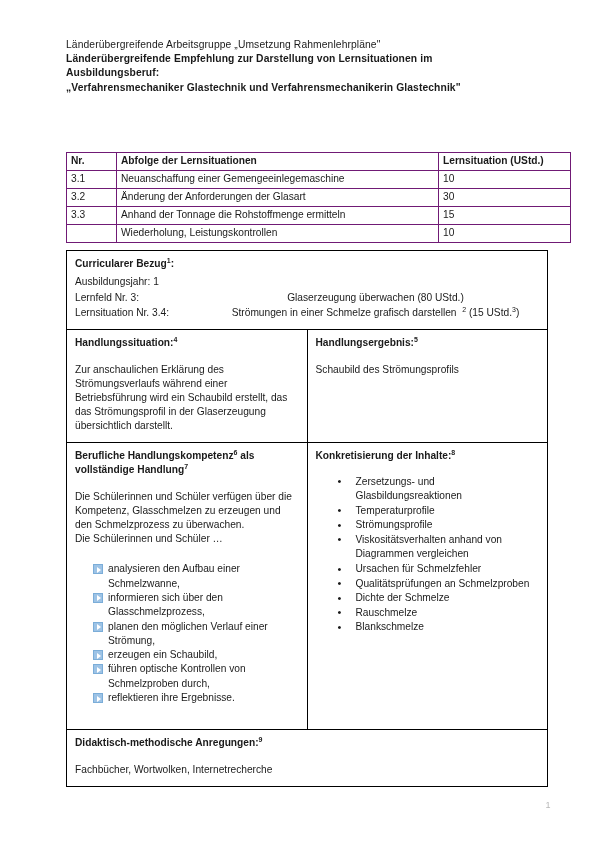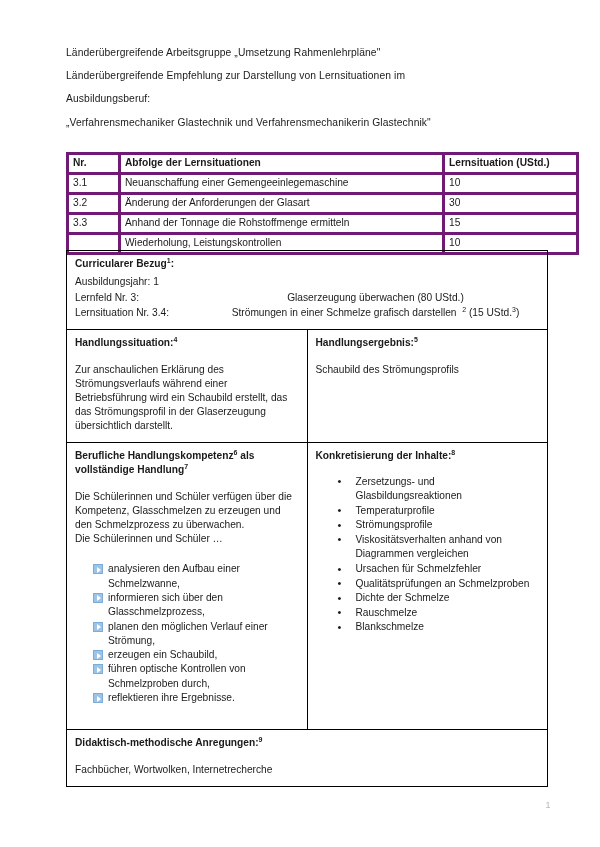--- a/index.html
+++ b/index.html
@@ -18,48 +18,48 @@
   .page {
     position: absolute;
     left: 0; top: 0;
     width: 600px;
     height: 847px;
   }
   
   .header {
     position: absolute;
     left: 66px;
-    top: 46px;
+    top: 38px;
     width: 482px;
   }
   .hdr-line {
     font-size: 10.3px;
     line-height: 14.2px;
     letter-spacing: 0.01em;
   }
-  .hdr-line.bold { font-weight: normal; margin-top: 9px; }
+  .hdr-line.bold { font-weight: bold; }
   .subhead {
     position: absolute;
     left: 66px;
     top: 111px;
     width: 482px;
     font-size: 10.3px;
     line-height: 14.6px;
   }
   
   .tbl-top {
     position: absolute;
     left: 66px;
     top: 152px;
     width: 482px;
     border-collapse: collapse;
     table-layout: fixed;
   }
   .tbl-top td, .tbl-top th {
-    border: 3px solid #701a75;
+    border: 1px solid #701a75;
     font-size: 10.2px;
     line-height: 12px;
     padding: 2px 3px 2px 4px;
     text-align: left;
     vertical-align: top;
     font-weight: normal;
     height: 13px;
   }
   .tbl-top th { font-weight: bold; }
   .col-nr { width: 42px; }

